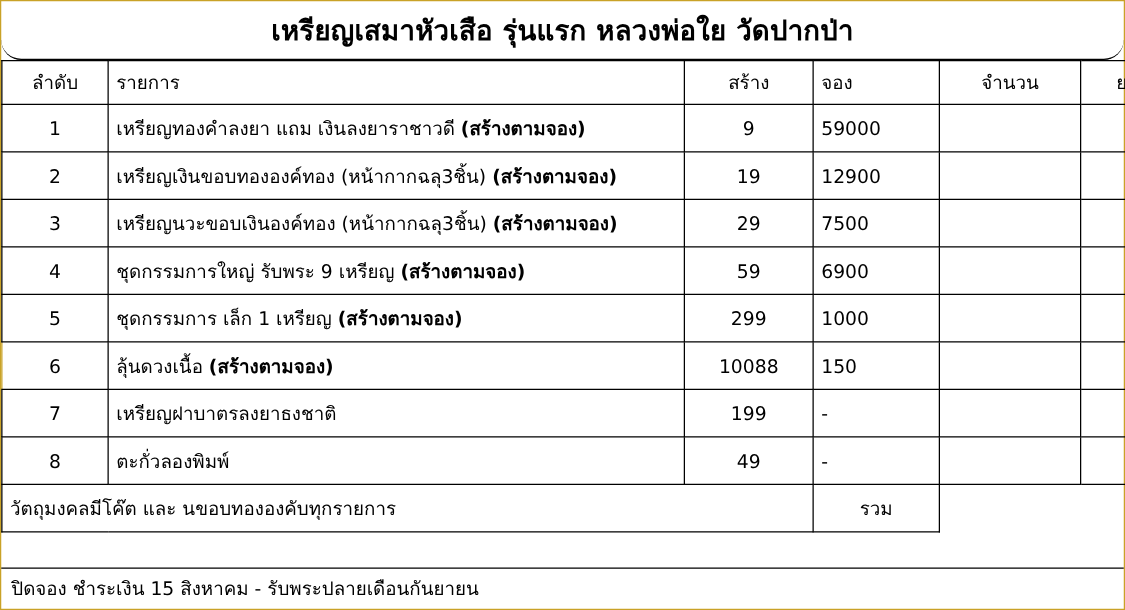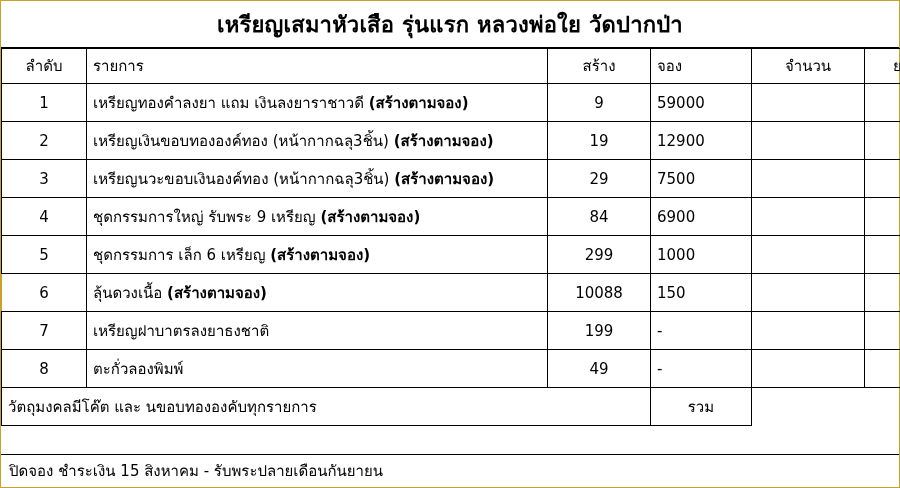--- a/index.html
+++ b/index.html
@@ -23,20 +23,21 @@
   }
   .title {
     height: 46px;
     display: flex;
     align-items: center;
     justify-content: center;
     font-size: 22px;
     font-weight: bold;
     letter-spacing: 0.2px;
     border-bottom: 1px solid #000000;
+    border-radius: 16px;
   }
   table.main {
     border-collapse: collapse;
     table-layout: fixed;
     width: 898px;
   }
   table.main th, table.main td {
     border: 1px solid #000000;
     font-size: 15px;
     padding: 0 6px;
@@ -136,29 +137,29 @@
         <td class="c-item"><span>เหรียญนวะขอบเงินองค์ทอง (หน้ากากฉลุ3ชิ้น) </span><span class="b">(สร้างตามจอง)</span></td>
         <td class="c-made">29</td>
         <td class="c-booked">7500</td>
         <td class="c-amount"></td>
         <td class="c-total"></td>
       </tr>
 
       <tr>
         <td class="c-no">4</td>
         <td class="c-item"><span>ชุดกรรมการใหญ่ รับพระ 9 เหรียญ </span><span class="b">(สร้างตามจอง)</span></td>
-        <td class="c-made">84</td>
+        <td class="c-made">59</td>
         <td class="c-booked">6900</td>
         <td class="c-amount"></td>
         <td class="c-total"></td>
       </tr>
 
       <tr>
         <td class="c-no">5</td>
-        <td class="c-item"><span>ชุดกรรมการ เล็ก 6 เหรียญ </span><span class="b">(สร้างตามจอง)</span></td>
+        <td class="c-item"><span>ชุดกรรมการ เล็ก 1 เหรียญ </span><span class="b">(สร้างตามจอง)</span></td>
         <td class="c-made">299</td>
         <td class="c-booked">1000</td>
         <td class="c-amount"></td>
         <td class="c-total"></td>
       </tr>
 
       <tr class="row-highlight">
         <td class="c-no">6</td>
         <td class="c-item"><span>ลุ้นดวงเนื้อ </span><span class="b">(สร้างตามจอง)</span></td>
         <td class="c-made">10088</td>

